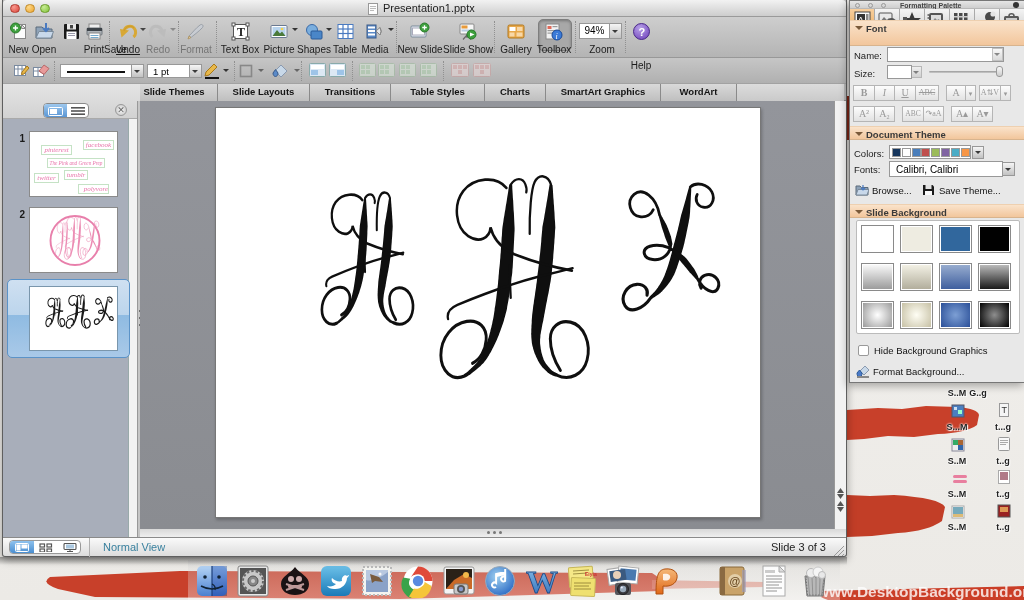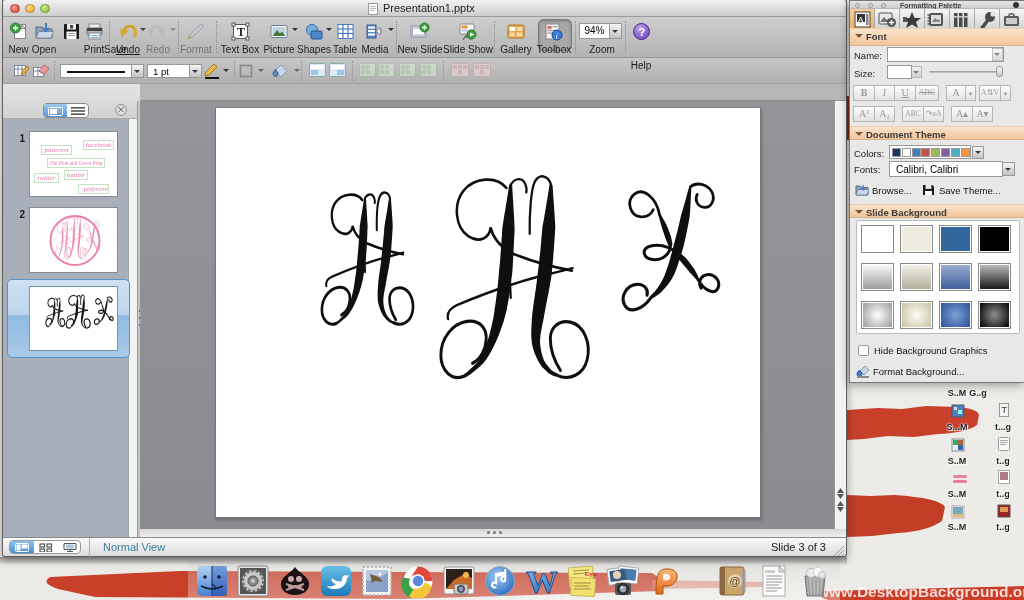--- a/index.html
+++ b/index.html
@@ -490,20 +490,30 @@
         <rect x="7" y="2" width="4" height="4"></rect>
         <rect x="12" y="2" width="4" height="4"></rect>
         <rect x="7" y="7" width="4" height="4"></rect>
       </g>
     </svg>
 <div class="sep" style="left:50.5px;top:61px;height:20px"></div>
 <div class="sep" style="left:230.5px;top:61px;height:20px"></div>
 <div class="sep" style="left:298.0px;top:61px;height:20px"></div>
 <div class="sep" style="left:349.0px;top:61px;height:20px"></div>
 <div class="sep" style="left:440.0px;top:61px;height:20px"></div>
+<div class="abs" style="left:125px;top:84px;width:718px;height:17px">
+<div class="tab" style="left:3px;width:87px">Slide Themes</div>
+<div class="tab" style="left:90px;width:92px">Slide Layouts</div>
+<div class="tab" style="left:182px;width:81px">Transitions</div>
+<div class="tab" style="left:263px;width:94px">Table Styles</div>
+<div class="tab" style="left:357px;width:61px">Charts</div>
+<div class="tab" style="left:418px;width:115px">SmartArt Graphics</div>
+<div class="tab" style="left:533px;width:76px">WordArt</div>
+<div class="abs" style="left:609px;top:0;width:107px;height:17px;background:linear-gradient(#dcdcdc,#cacaca)"></div>
+</div>
 <div class="abs" style="left:0;top:84px;width:137px;height:35px;background:linear-gradient(#e4e4e4,#d2d2d2);border-bottom:1px solid #aaa">
 <div class="abs" style="left:40px;top:19px;width:46px;height:15px;border:1px solid #8a8a8a;border-radius:4px;background:#fff">
 <div class="abs" style="left:0;top:0;width:23px;height:13px;background:linear-gradient(#9ec8ee,#5a96d4);border-radius:3px 0 0 3px"></div>
 <svg class="abs" style="left:4px;top:2.5px" width="15" height="9">
           <rect x="0.5" y="0.5" width="14" height="8" rx="1" fill="none" stroke="#fff"></rect>
           <rect x="2" y="2" width="7" height="5" fill="#fff"></rect>
         </svg>
 <svg class="abs" style="left:27px;top:2.5px" width="15" height="9">
           <g fill="#555">
             <rect x="0" y="0" width="14" height="1.6"></rect>
@@ -727,21 +737,21 @@
           <circle cx="15" cy="8" r="5" fill="#4a4a4a"></circle>
           <circle cx="18" cy="5" r="2.6" fill="#e4e4e4"></circle>
           <circle cx="7.5" cy="18.5" r="2" fill="#4a4a4a"></circle>
         </svg></div>
 <div class="abs" style="left:150px;top:0;width:25px;height:21px;border-right:1px solid #aaa"><svg width="24" height="21">
           <rect x="4" y="7" width="15" height="10" rx="1.5" fill="#5a5a5a"></rect>
           <rect x="6" y="9" width="11" height="6" fill="#ccc"></rect>
           <path d="M9,7 C9,4 14,4 14,7" fill="none" stroke="#5a5a5a" stroke-width="1.6"></path>
         </svg></div>
 </div>
-<div class="abs" style="left:0;top:27px;width:174px;height:18px;background:linear-gradient(#fae3cb,#f2c69c);border-top:1px solid #eed0b0;border-bottom:1px solid #d8b48e">
+<div class="abs" style="left:0;top:19px;width:174px;height:26px;background:linear-gradient(#fae3cb,#f2c69c);border-top:1px solid #eed0b0;border-bottom:1px solid #d8b48e">
       <span style="position:absolute;left:5px;top:3px;width:0;height:0;border:4px solid transparent;border-top-color:#7a5a3a;margin-top:2px"></span>
       <span style="position:absolute;left:16px;top:1.5px;font-size:9.5px;font-weight:bold;color:#3a3a3a">Font</span>
     </div>
 <div class="abs" style="left:4px;top:49px;font-size:9.5px;color:#222">Name:</div>
 <div class="combo" style="left:37px;top:46px;width:117px;height:15px"></div>
 <div class="cbtn" style="left:142px;top:47px;width:11px;height:13px;opacity:0.6"></div>
 <div class="abs" style="left:4px;top:67px;font-size:9.5px;color:#222">Size:</div>
 <div class="combo" style="left:37px;top:64px;width:25px;height:14px"></div>
 <div class="cbtn" style="left:61px;top:65px;width:11px;height:12px;opacity:0.6"></div>
 <div class="abs" style="left:79px;top:70px;width:74px;height:2px;background:linear-gradient(#999,#ccc);border-radius:1px"></div>

